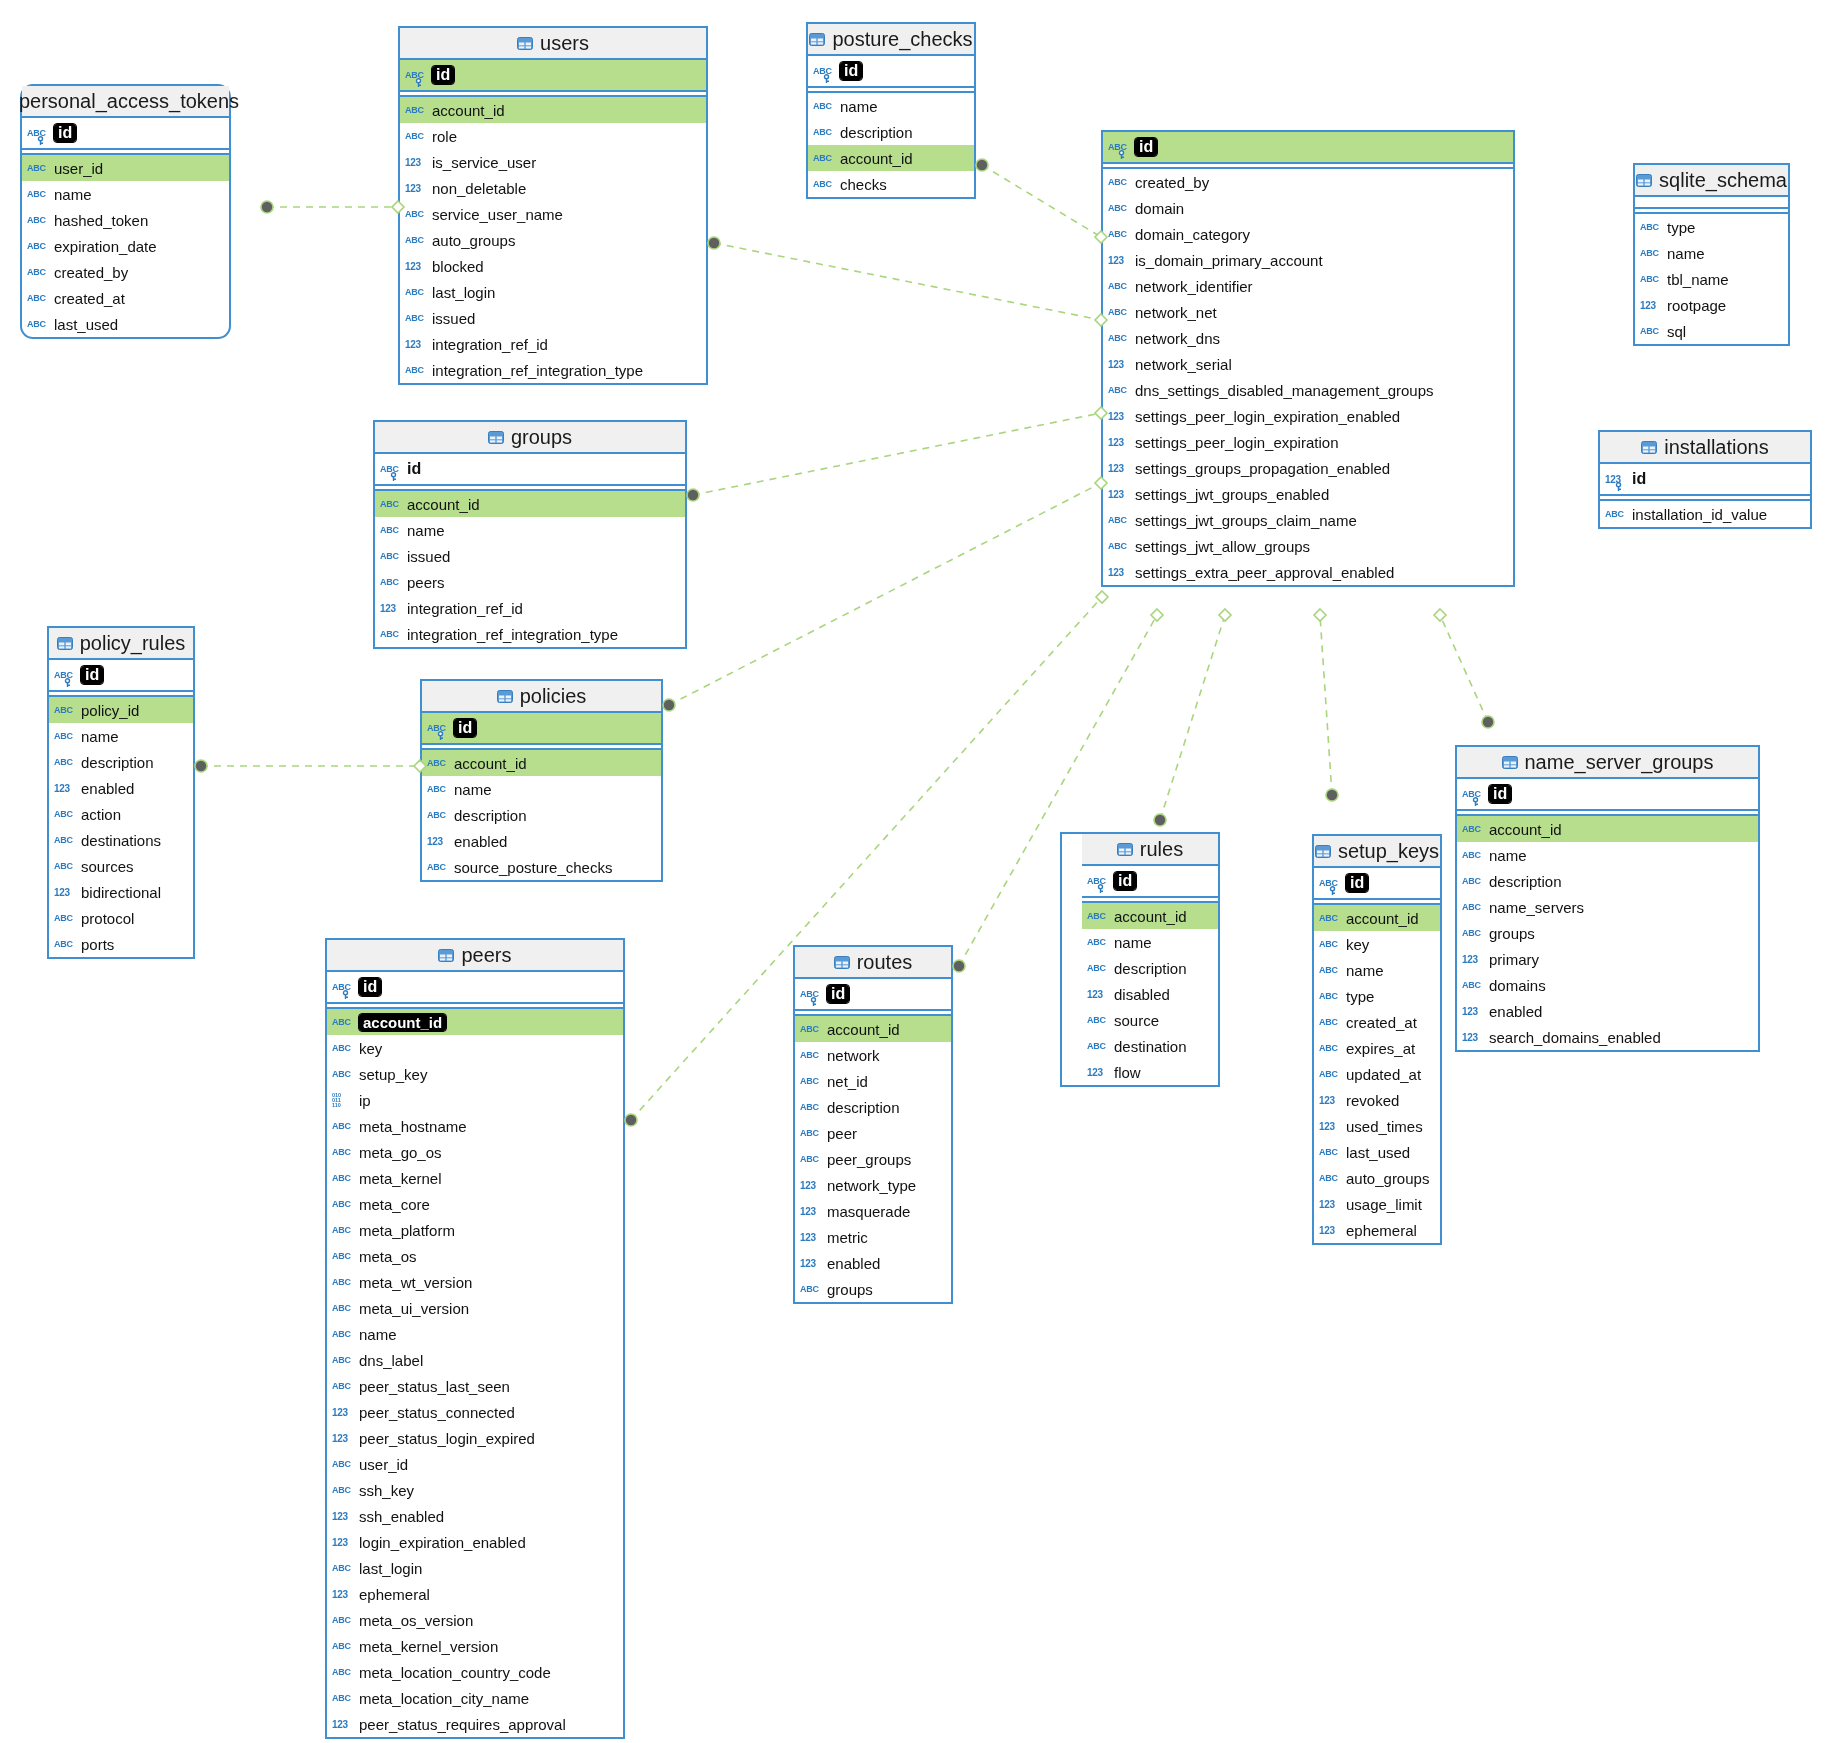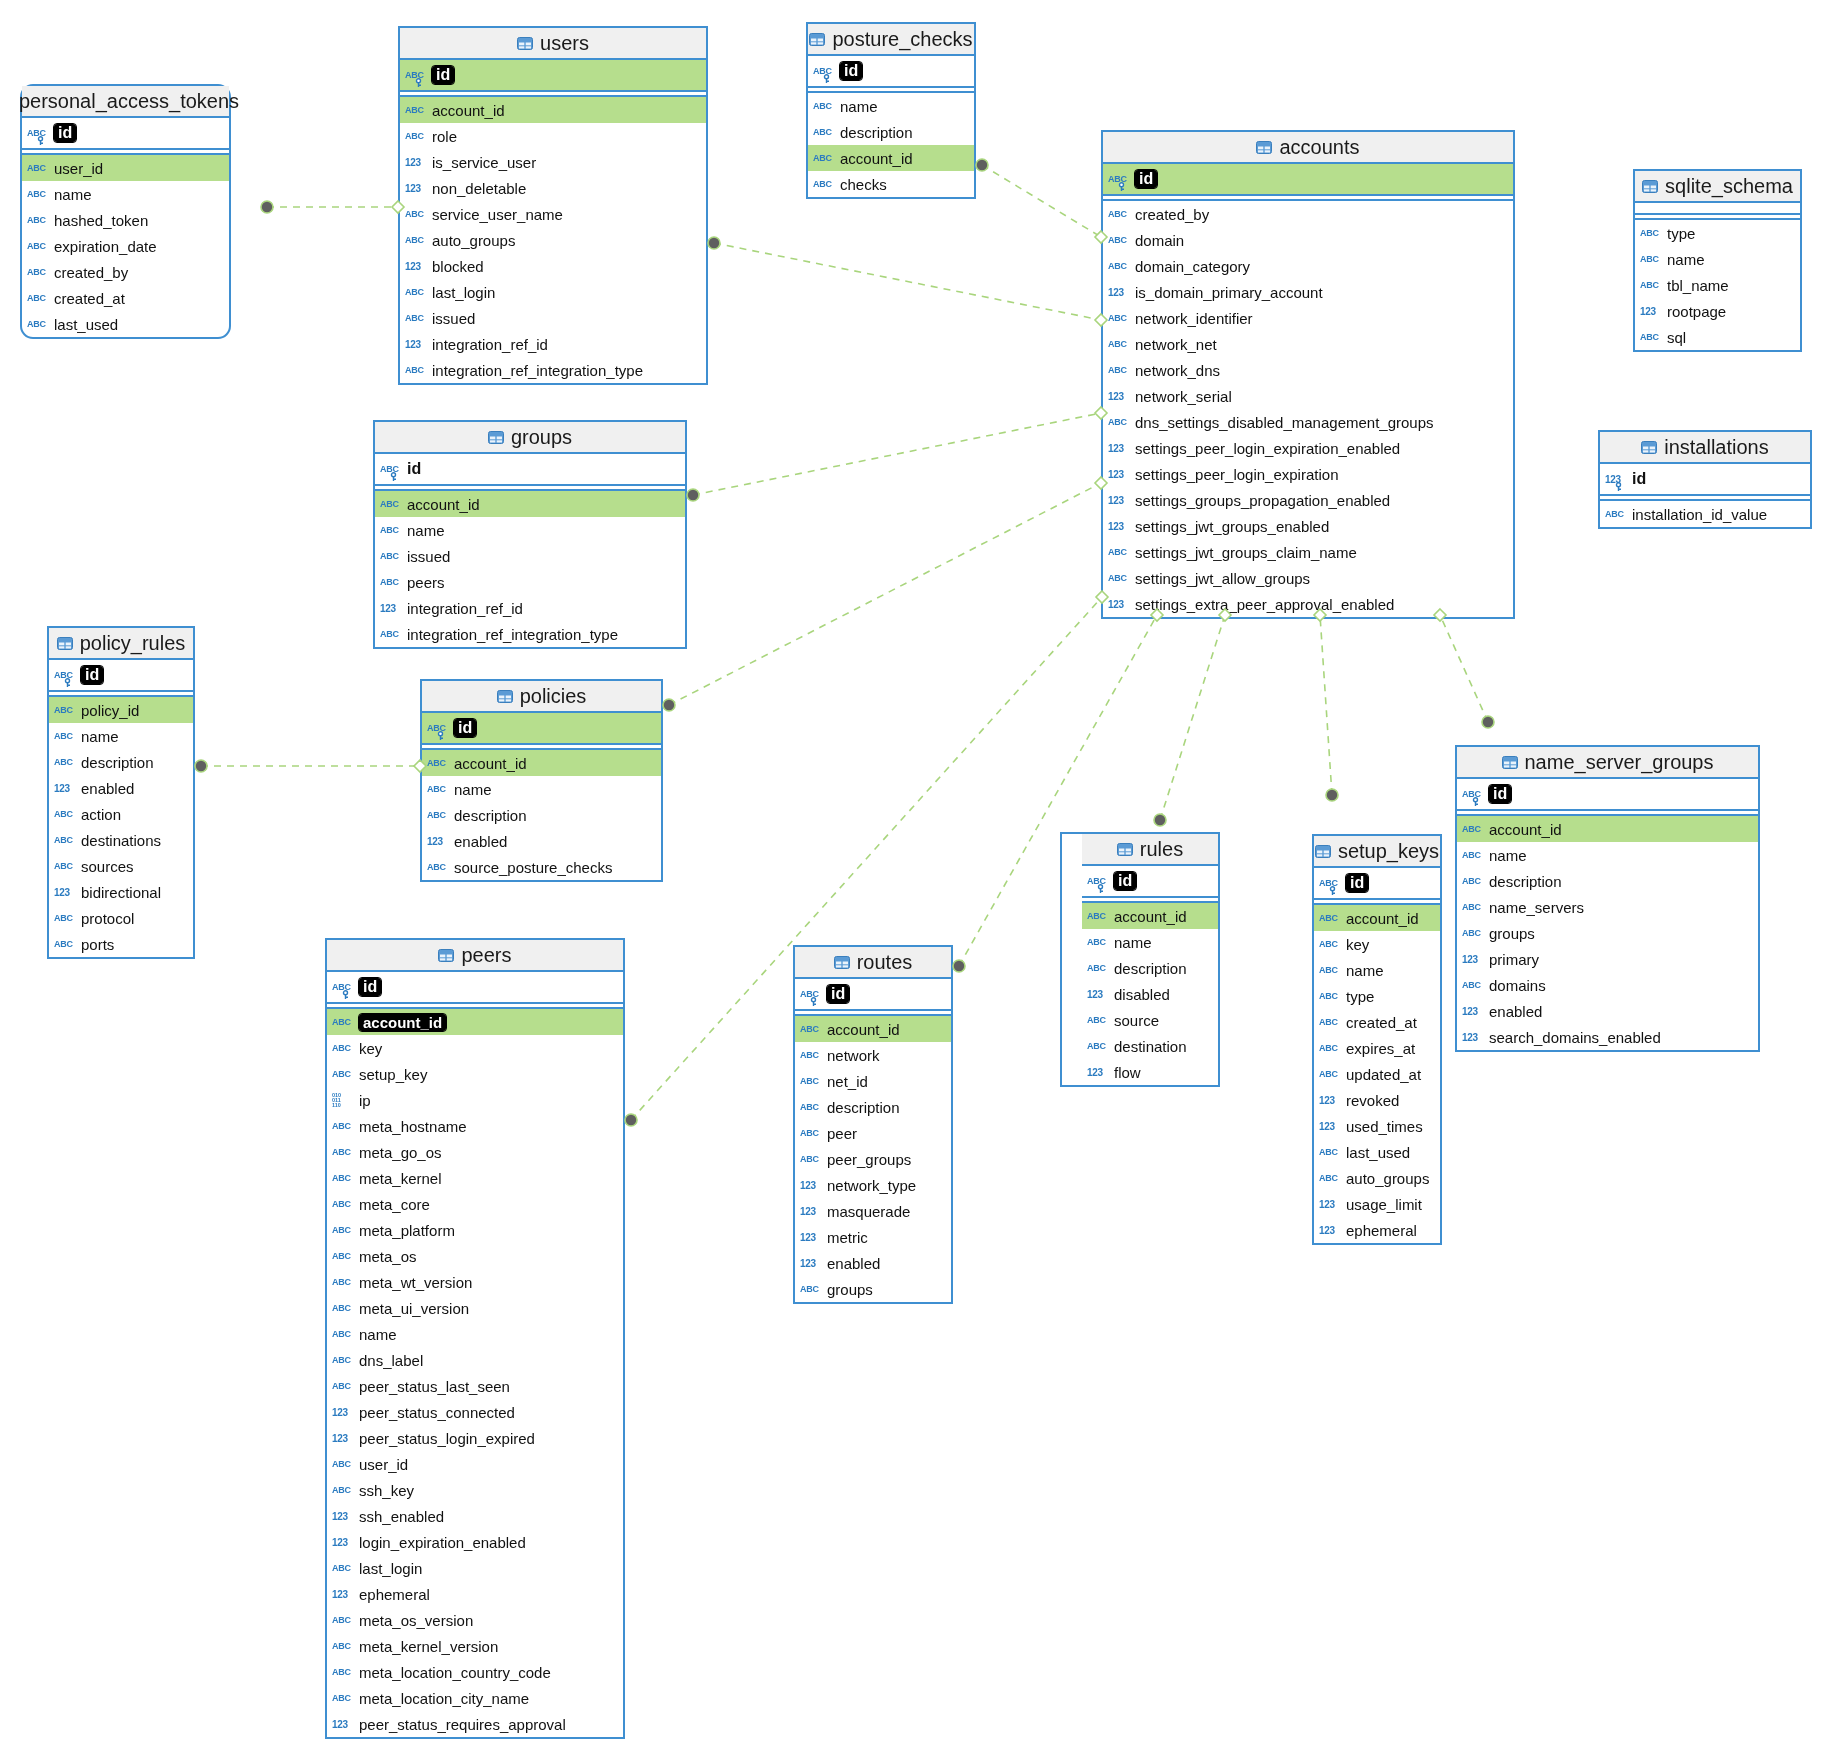--- a/index.html
+++ b/index.html
@@ -173,30 +173,20 @@
       <div class="col-row green">
         <span class="ticon">ABC</span>
         <span class="label">account_id</span>
       </div>
       <div class="col-row">
         <span class="ticon">ABC</span>
         <span class="label">checks</span>
       </div>
     </div>
     <div class="table-box" style="left: 1101px; top: 130px; width: 414px;">
-      <div class="tb-header">
-        <svg width="16" height="13" viewBox="0 0 16 13">
-          <rect x="0.5" y="0.5" width="15" height="12" rx="2" fill="#5b9bd5" stroke="#3a7fbd"></rect>
-          <rect x="2" y="5.5" width="5.3" height="2.8" fill="#eaf3fb"></rect>
-          <rect x="8.7" y="5.5" width="5.3" height="2.8" fill="#eaf3fb"></rect>
-          <rect x="2" y="9.3" width="5.3" height="2.2" fill="#eaf3fb"></rect>
-          <rect x="8.7" y="9.3" width="5.3" height="2.2" fill="#eaf3fb"></rect>
-        </svg>
-        <span>accounts</span>
-      </div>
       <div class="pk-row green">
         <span class="ticon">ABC<svg class="keyicon" width="9" height="10" viewBox="0 0 9 10">
             <circle cx="4.5" cy="2.8" r="2" fill="#fff" stroke="#2b7bc0" stroke-width="1.4"></circle>
             <path d="M4.5 4.8 V9 M4.5 7.2 H7" stroke="#2b7bc0" stroke-width="1.4" fill="none"></path>
           </svg></span>
         <span class="label chip">id</span>
       </div>
       <div class="sep"></div>
       <div class="col-row">
         <span class="ticon">ABC</span>
@@ -256,21 +246,21 @@
       </div>
       <div class="col-row">
         <span class="ticon">ABC</span>
         <span class="label">settings_jwt_allow_groups</span>
       </div>
       <div class="col-row">
         <span class="ticon" style="font-size: 10px;">123</span>
         <span class="label">settings_extra_peer_approval_enabled</span>
       </div>
     </div>
-    <div class="table-box" style="left: 1633px; top: 169px; width: 169px;">
+    <div class="table-box" style="left: 1633px; top: 163px; width: 157px;">
       <div class="tb-header">
         <svg width="16" height="13" viewBox="0 0 16 13">
           <rect x="0.5" y="0.5" width="15" height="12" rx="2" fill="#5b9bd5" stroke="#3a7fbd"></rect>
           <rect x="2" y="5.5" width="5.3" height="2.8" fill="#eaf3fb"></rect>
           <rect x="8.7" y="5.5" width="5.3" height="2.8" fill="#eaf3fb"></rect>
           <rect x="2" y="9.3" width="5.3" height="2.2" fill="#eaf3fb"></rect>
           <rect x="8.7" y="9.3" width="5.3" height="2.2" fill="#eaf3fb"></rect>
         </svg>
         <span>sqlite_schema</span>
       </div>

